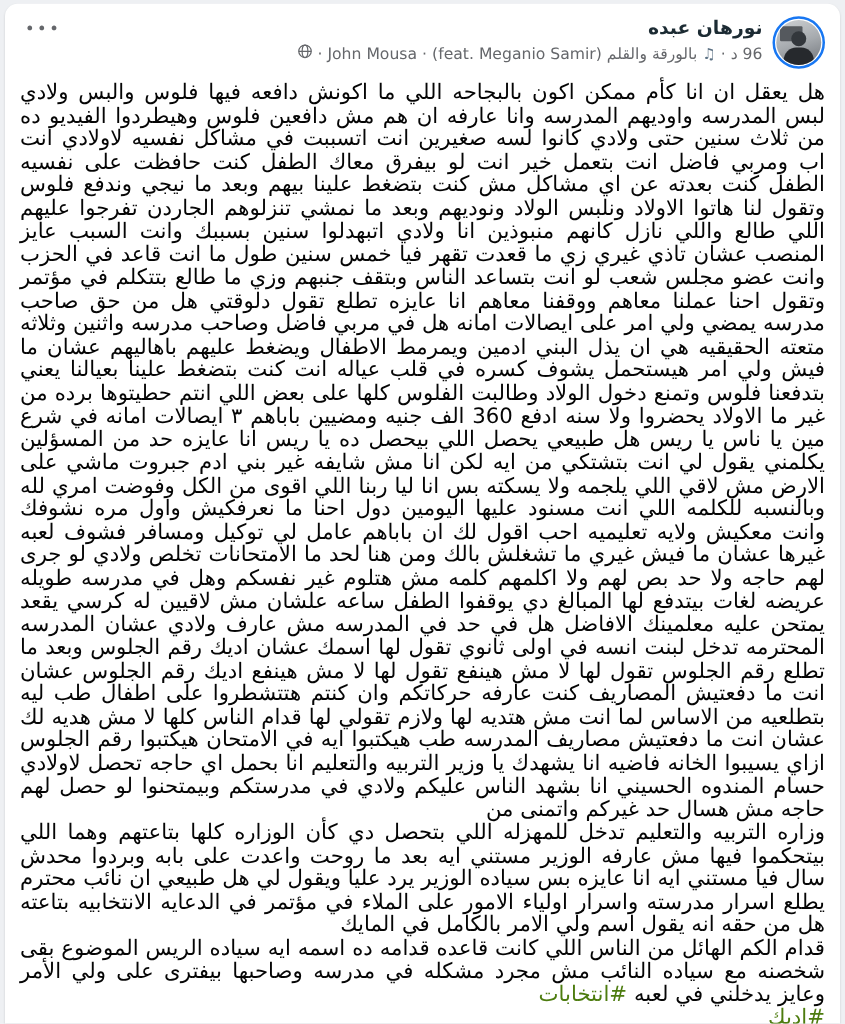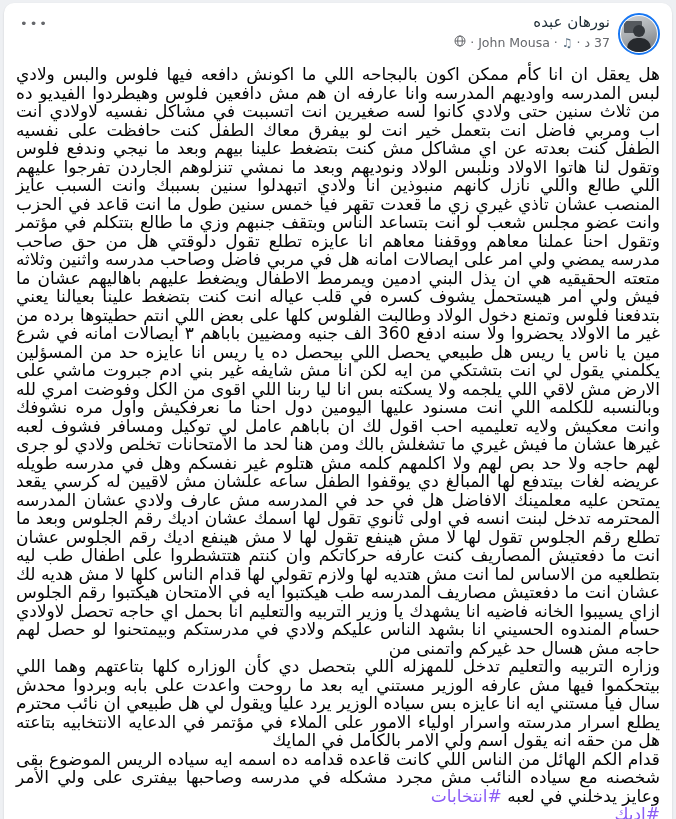--- a/index.html
+++ b/index.html
@@ -55,21 +55,21 @@
     border-radius: 10px 10px 0 0;
     background: #26292d;
   }
   .header-text {
     flex: 1 1 auto;
     margin-inline-start: 8px;
     min-width: 0;
   }
   .author-name {
     font-size: 15px;
-    font-weight: normal;
+    font-weight: bold;
     color: #1c2b33;
     line-height: 19px;
     cursor: pointer;
   }
   .meta-row {
     display: flex;
     align-items: center;
     gap: 4px;
     margin-top: 3px;
     font-size: 12.5px;
@@ -92,21 +92,21 @@
   
   .post-body {
     padding: 6px 12px 0 12px;
     font-size: 17px;
     line-height: 18.5px;
     color: #050505;
     text-align: justify;
   }
   .post-body p { margin: 0; }
   .hashtag, .page-link {
-    color: #8b5cf6;
+    color: #4d7c0f;
     cursor: pointer;
     text-decoration: none;
   }
   .page-link { font-weight: bold; }
 </style>
 </head>
 <body>
 
 <div class="card">
 
@@ -116,23 +116,24 @@
       <div class="avatar-photo">
         <span class="tv"></span>
         <span class="head"></span>
         <span class="torso"></span>
       </div>
     </div>
 
     <div class="header-text">
       <div class="author-name">نورهان عبده</div>
       <div class="meta-row">
-        <span>37 د</span>
+        <span>96 د</span>
         <span class="dot">·</span>
         <span class="music-note">♫</span>
+        <span class="meta-link">بالورقة والقلم (feat. Meganio Samir)</span>
         <span class="dot">·</span>
         <span class="meta-link" dir="ltr">John Mousa</span>
         <span class="dot">·</span>
         <span class="globe">
           <svg width="12" height="12" viewBox="0 0 12 12" fill="none" stroke="#65676b" stroke-width="1">
             <circle cx="6" cy="6" r="5"></circle>
             <ellipse cx="6" cy="6" rx="2.3" ry="5"></ellipse>
             <line x1="1" y1="6" x2="11" y2="6"></line>
           </svg>
         </span>

